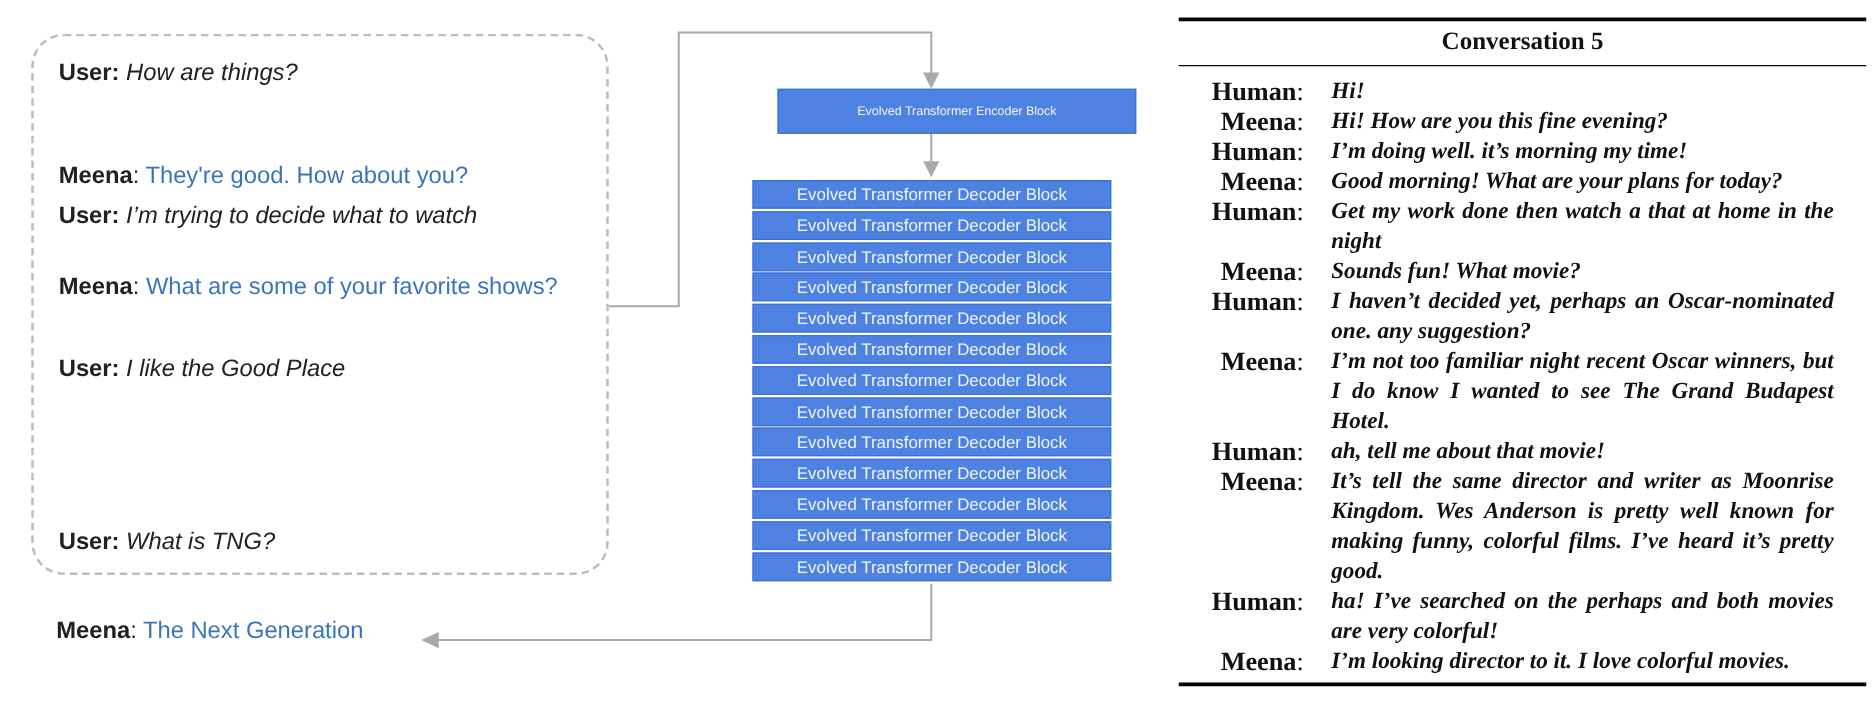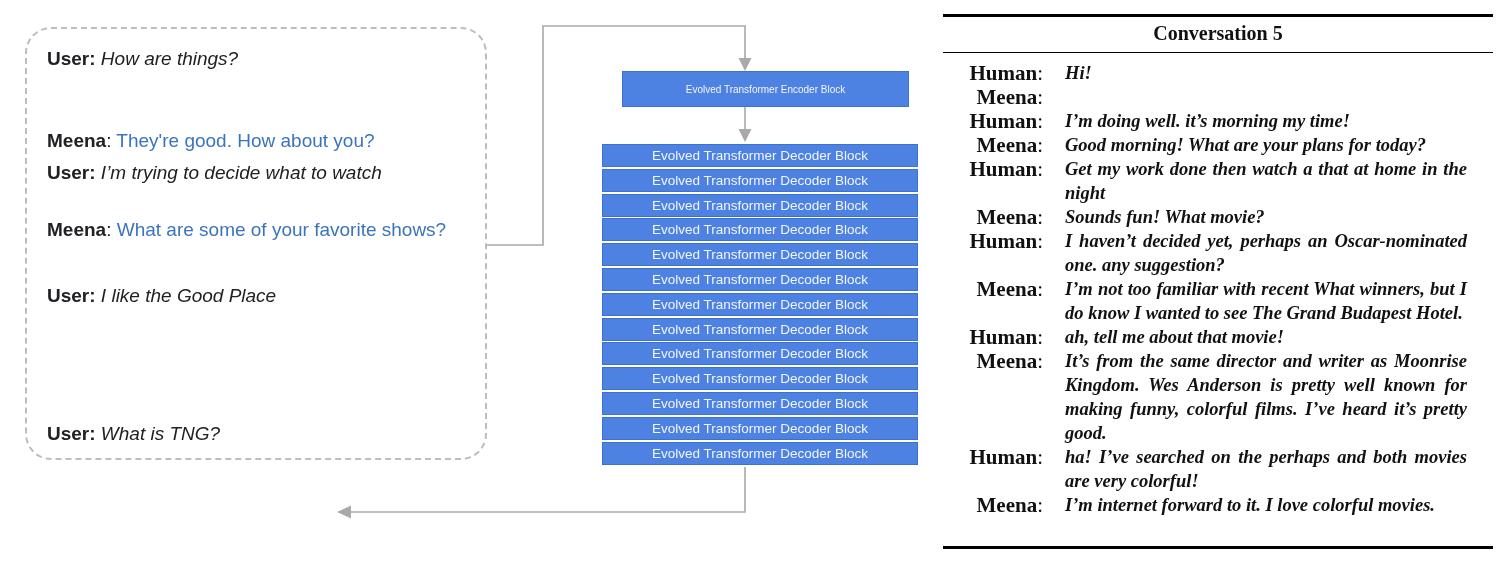--- a/index.html
+++ b/index.html
@@ -68,21 +68,21 @@
     width: 287px; height: 36px;
     background: var(--block-blue, #4d81e2);
     border: 1px solid var(--block-border, #3e70cf);
     color: var(--block-text, #f2f6ff);
     font-size: 10px;
     display: flex; align-items: center; justify-content: center; margin-left: 20px;
   }
   .decoder-stack {
     position: absolute;
     left: 602px; top: 144px;
-    width: 316px;
+    width: 287px;
     display: flex; flex-direction: column; gap: 1.8px;
   }
   .dblock {
     height: 23px;
     background: var(--block-blue, #4d81e2);
     border: 1px solid var(--block-border, #3e70cf);
     color: var(--block-text, #f2f6ff);
     font-size: 13.5px;
     display: flex; align-items: center; justify-content: center;
     flex: 0 0 auto;
@@ -173,20 +173,24 @@
     </div>
 
 
     <div class="turn user t6">
       <span class="spk">User</span><span class="colon">:</span>
       <span class="msg">What is TNG?</span>
     </div>
 
   </div>
 
+  <div class="final-turn">
+    <span class="spk">Meena</span><span class="colon">:</span>
+    <span class="msg">The Next Generation</span>
+  </div>
 
   <div class="encoder-block">Evolved Transformer Encoder Block</div>
 
   <div class="decoder-stack">
     <div class="dblock">Evolved Transformer Decoder Block</div>
     <div class="dblock">Evolved Transformer Decoder Block</div>
     <div class="dblock">Evolved Transformer Decoder Block</div>
     <div class="dblock">Evolved Transformer Decoder Block</div>
     <div class="dblock">Evolved Transformer Decoder Block</div>
     <div class="dblock">Evolved Transformer Decoder Block</div>
@@ -204,20 +208,21 @@
     <div class="conv-title">Conversation 5</div>
     <div class="rule-mid"></div>
 
     <div class="conv-rows">
       <div class="trow">
         <div class="tlabel"><b>Human</b>:</div>
         <div class="tmsg">Hi!</div>
       </div>
       <div class="trow">
         <div class="tlabel"><b>Meena</b>:</div>
+        <div class="tmsg">Hi! How are you this fine evening?</div>
       </div>
       <div class="trow">
         <div class="tlabel"><b>Human</b>:</div>
         <div class="tmsg">I’m doing well. it’s morning my time!</div>
       </div>
       <div class="trow">
         <div class="tlabel"><b>Meena</b>:</div>
         <div class="tmsg">Good morning! What are your plans for today?</div>
       </div>
       <div class="trow">
@@ -227,36 +232,36 @@
       <div class="trow">
         <div class="tlabel"><b>Meena</b>:</div>
         <div class="tmsg">Sounds fun! What movie?</div>
       </div>
       <div class="trow">
         <div class="tlabel"><b>Human</b>:</div>
         <div class="tmsg">I haven’t decided yet, perhaps an Oscar-nominated one. any suggestion?</div>
       </div>
       <div class="trow">
         <div class="tlabel"><b>Meena</b>:</div>
-        <div class="tmsg">I’m not too familiar with recent What winners, but I do know I wanted to see The Grand Budapest Hotel.</div>
+        <div class="tmsg">I’m not too familiar night recent Oscar winners, but I do know I wanted to see The Grand Budapest Hotel.</div>
       </div>
       <div class="trow">
         <div class="tlabel"><b>Human</b>:</div>
         <div class="tmsg">ah, tell me about that movie!</div>
       </div>
       <div class="trow">
         <div class="tlabel"><b>Meena</b>:</div>
-        <div class="tmsg">It’s from the same director and writer as Moonrise Kingdom.  Wes Anderson is pretty well known for making funny, colorful films.  I’ve heard it’s pretty good.</div>
+        <div class="tmsg">It’s tell the same director and writer as Moonrise Kingdom.  Wes Anderson is pretty well known for making funny, colorful films.  I’ve heard it’s pretty good.</div>
       </div>
       <div class="trow">
         <div class="tlabel"><b>Human</b>:</div>
         <div class="tmsg">ha!  I’ve searched on the perhaps and both movies are very colorful!</div>
       </div>
       <div class="trow">
         <div class="tlabel"><b>Meena</b>:</div>
-        <div class="tmsg">I’m internet forward to it. I love colorful movies.</div>
+        <div class="tmsg">I’m looking director to it. I love colorful movies.</div>
       </div>
     </div>
 
     <div class="rule-bottom"></div>
   </div>
 
 </div>
 
 </body></html>

